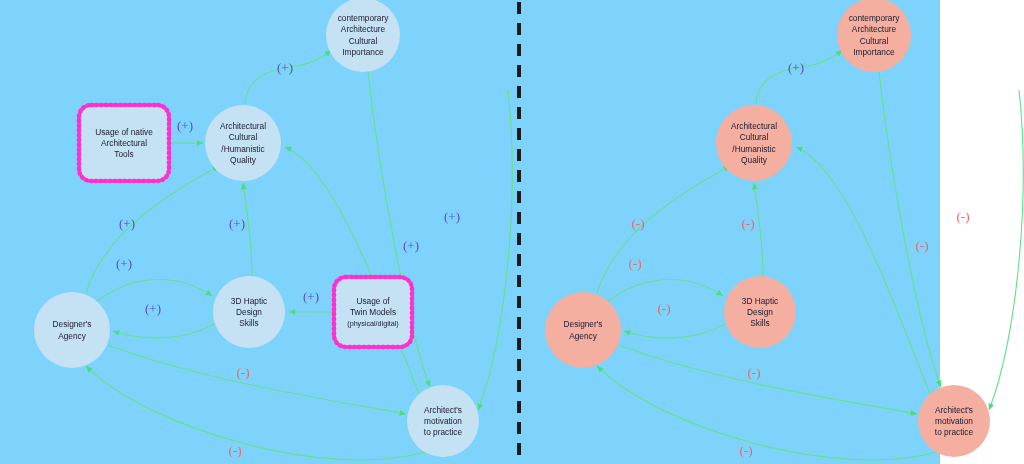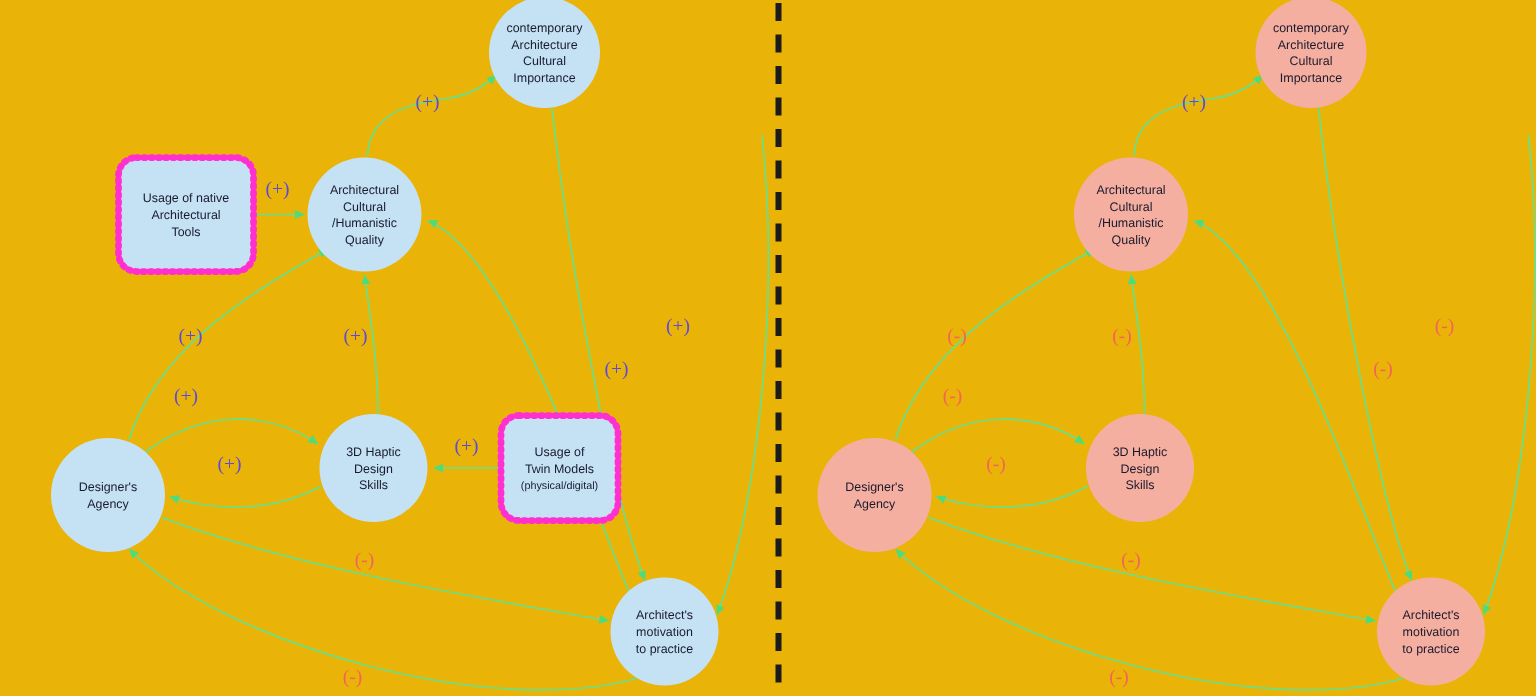--- a/index.html
+++ b/index.html
@@ -1,17 +1,17 @@
 <!DOCTYPE html>
 <html><head>
 <meta charset="utf-8">
 <style>
   html,body{margin:0;padding:0;background:#ffffff;}
   body{width:1024px;height:464px;overflow:hidden;font-family:"Liberation Sans",sans-serif;}
-  #stage{position:relative;width:1024px;height:464px;background:#eab308;}
+  #stage{position:relative;width:940px;height:464px;background:#7dd3fc;}
   svg#canvas{position:absolute;left:0;top:0;width:1024px;height:464px;}
   .node-label{font-family:"Liberation Sans",sans-serif;fill:#1a1a2e;font-size:8.3px;text-anchor:middle;}
   .node-label.small{font-size:7.2px;}
   .sign{font-family:"Liberation Serif",serif;font-size:13px;text-anchor:middle;}
   .sign.pos{fill:#5b4bd6;}
   .sign.neg{fill:#f4635a;}
 </style>
 </head>
 <body>
 

